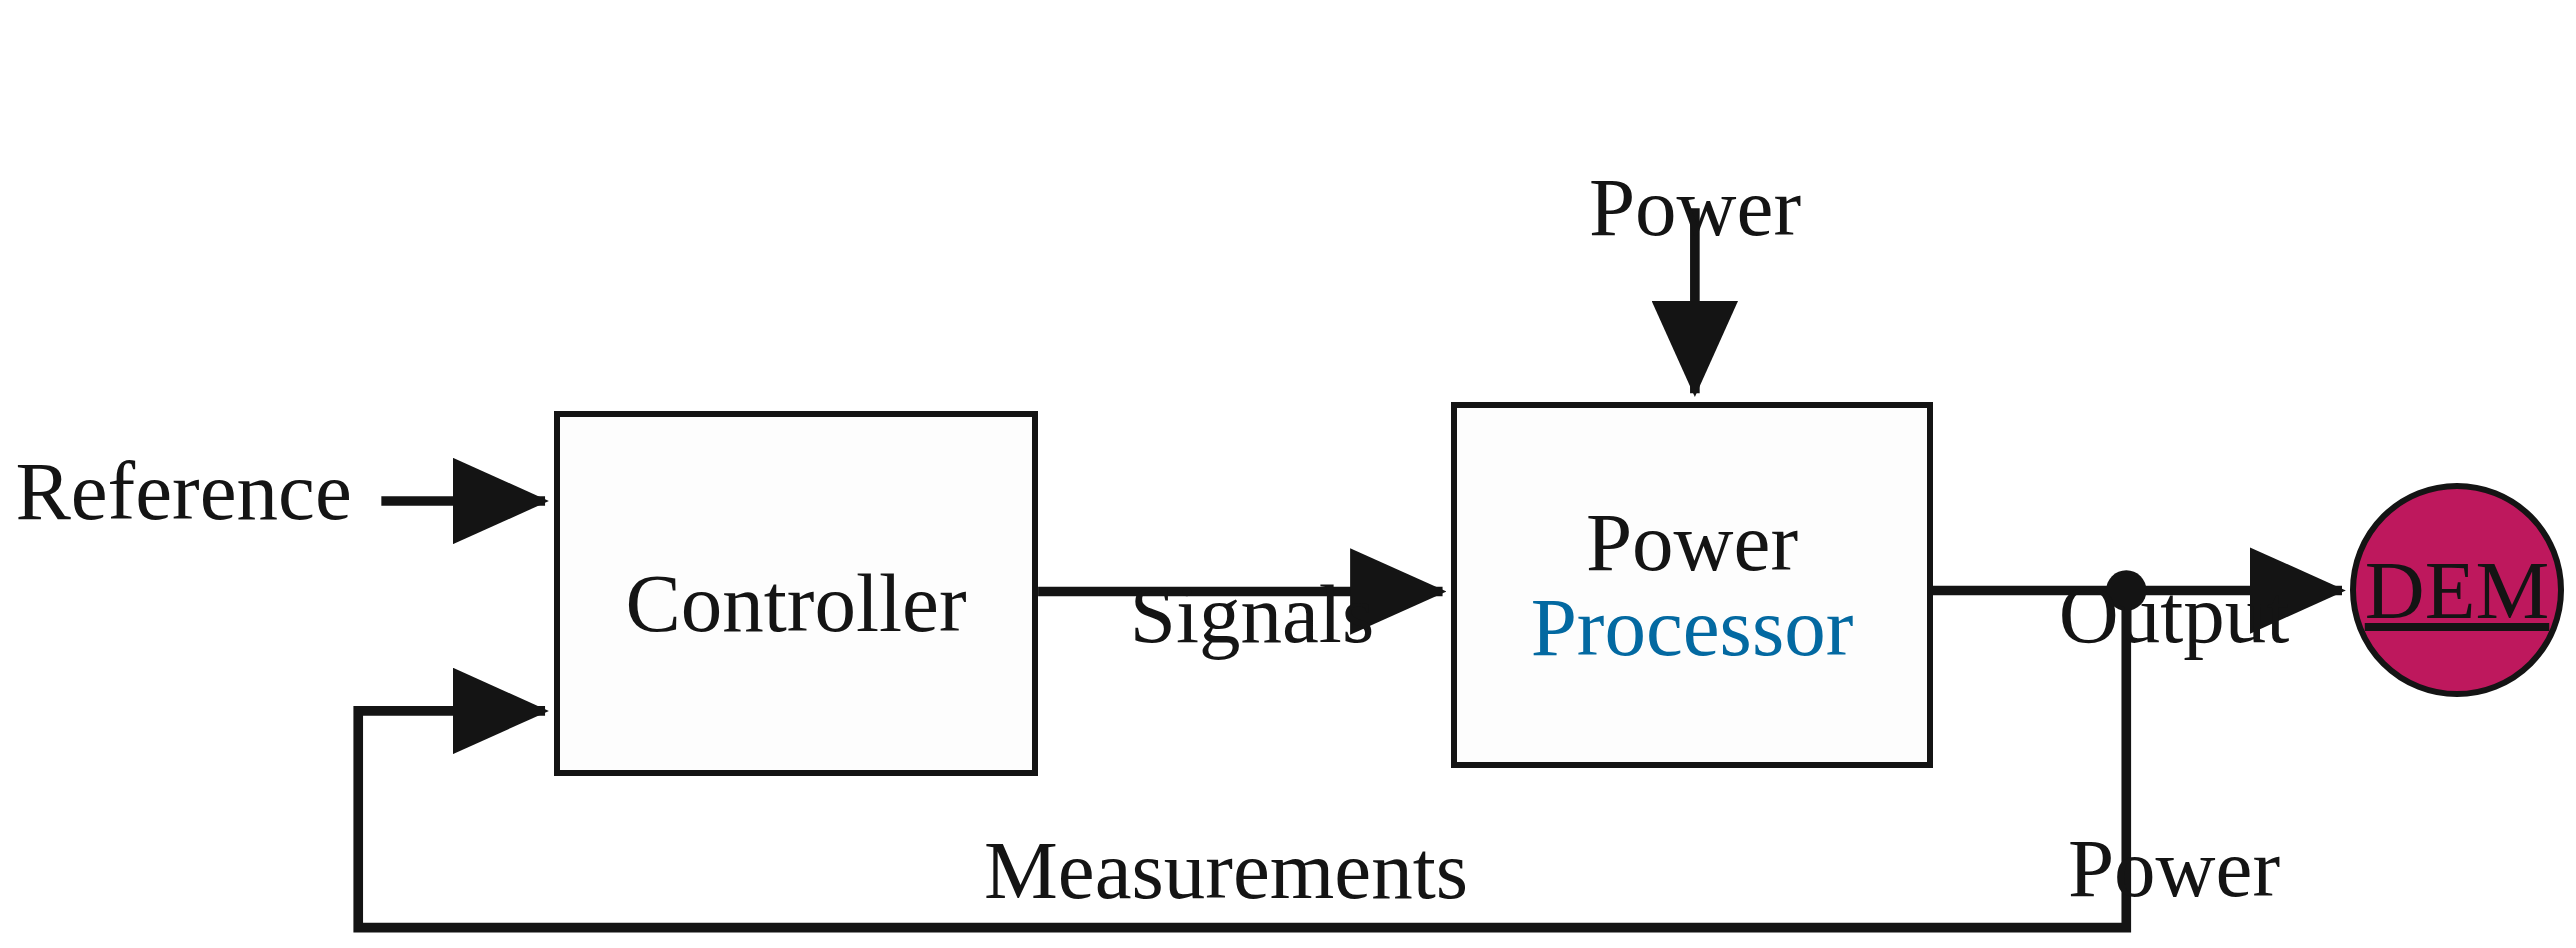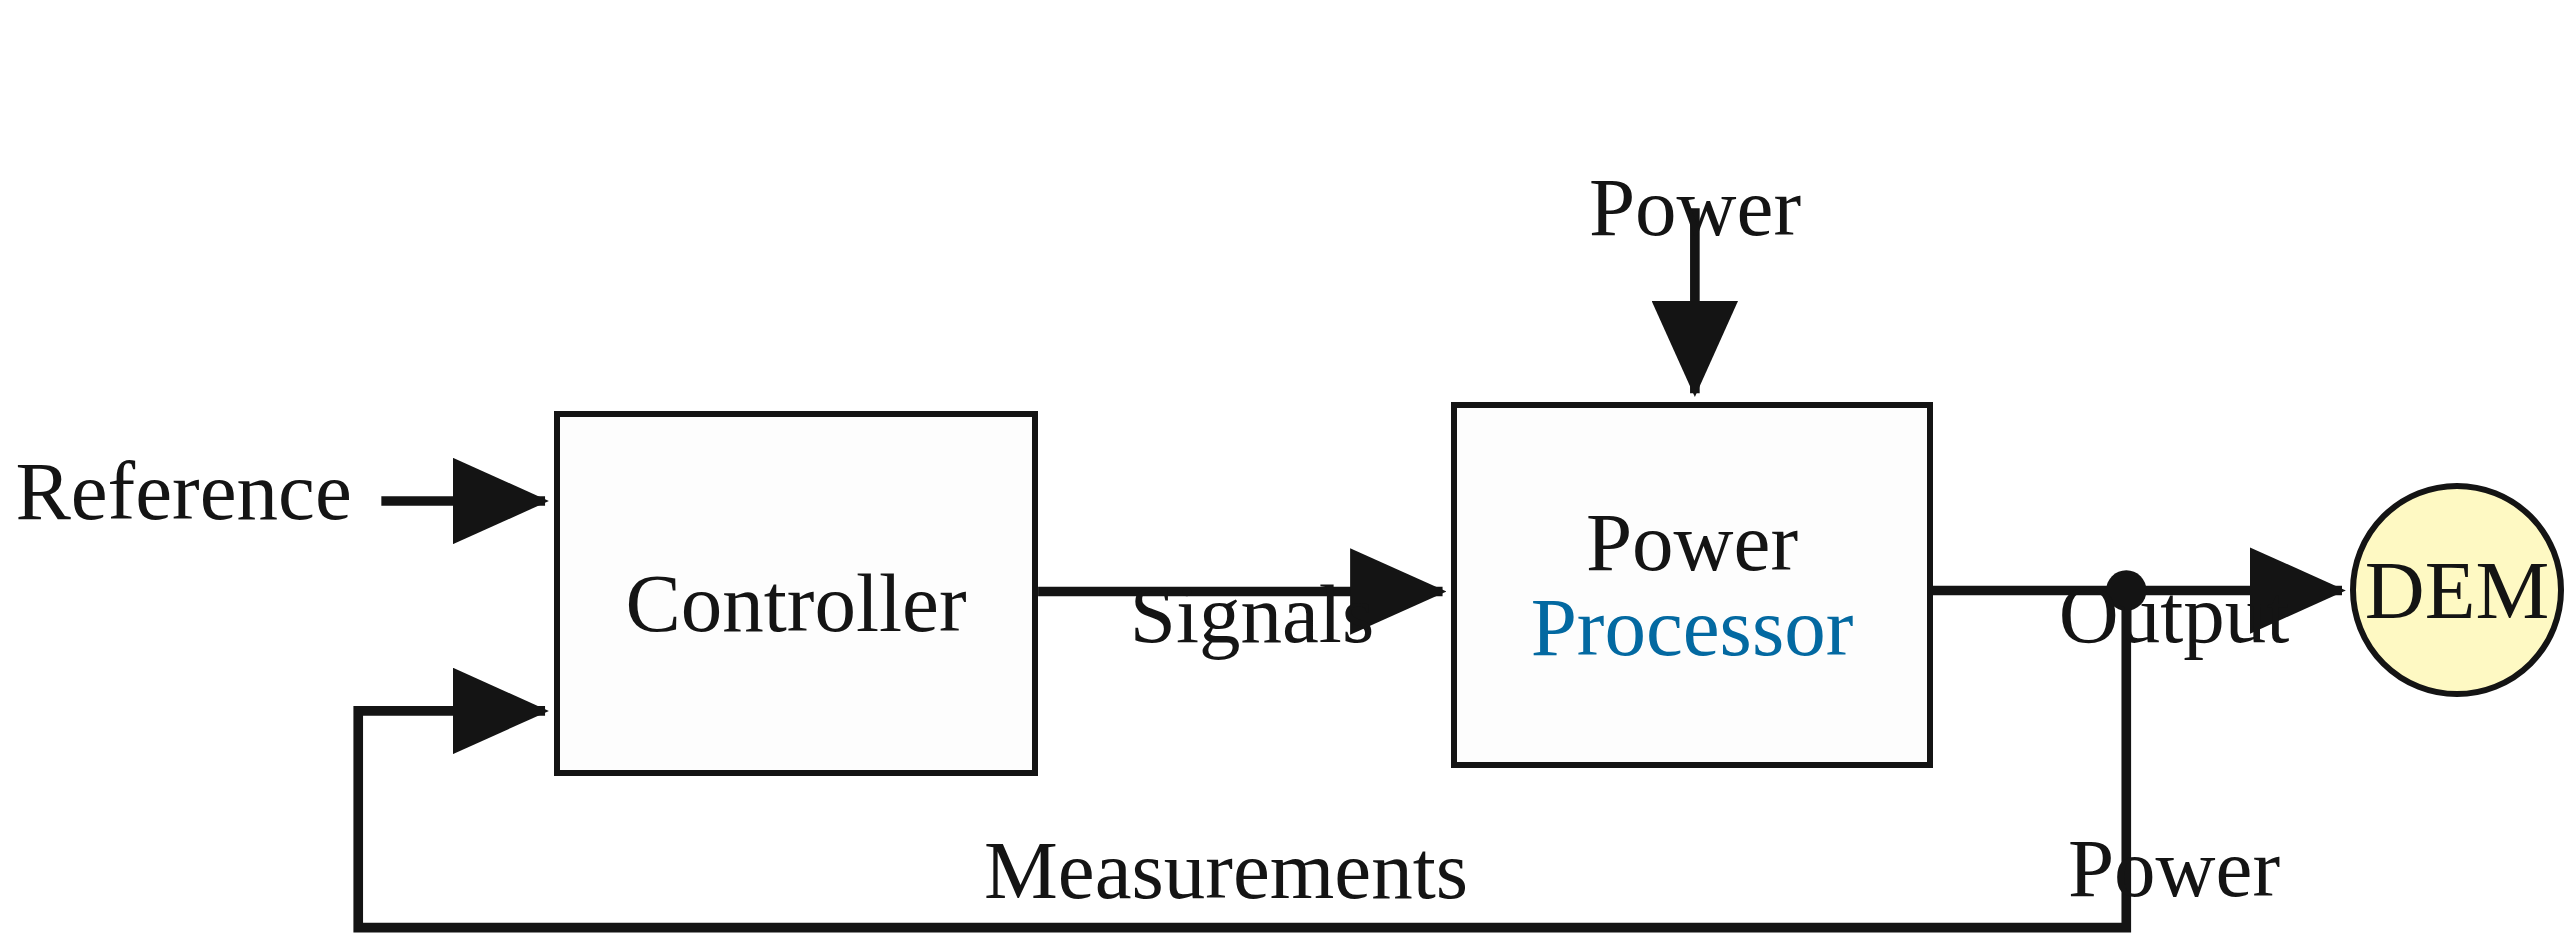--- a/index.html
+++ b/index.html
@@ -100,21 +100,21 @@
     <span class="box-label" style="position:relative;margin-top:20px;">Controller</span>
   </div>
 
   <div class="node-box" style="left:1451px; top:402px; width:482px; height:366px;">
     <div style="position:relative; text-align:center;">
       <div style="font-size:83px; line-height:1.02; color:#141414;">Power</div>
       <div style="font-size:83px; line-height:1.02; color:#0369a1;">Processor</div>
     </div>
   </div>
 
-  <div class="node-circle" style="left:2350px; top:483px; width:214px; height:214px; background:#fef9c3;">
+  <div class="node-circle" style="left:2350px; top:483px; width:214px; height:214px; background:#be185d;text-decoration:underline;">
     <span>DEM</span>
   </div>
 
   <div class="lbl" style="left:15.4px; top:449px; text-align:center;">Reference</div>
 
   <div class="lbl" style="left:1536px; top:-3.9px; width:318px;">
     <div>Power</div>
   </div>
 
   <div class="lbl" style="left:1069px; top:403px; width:366px;">

